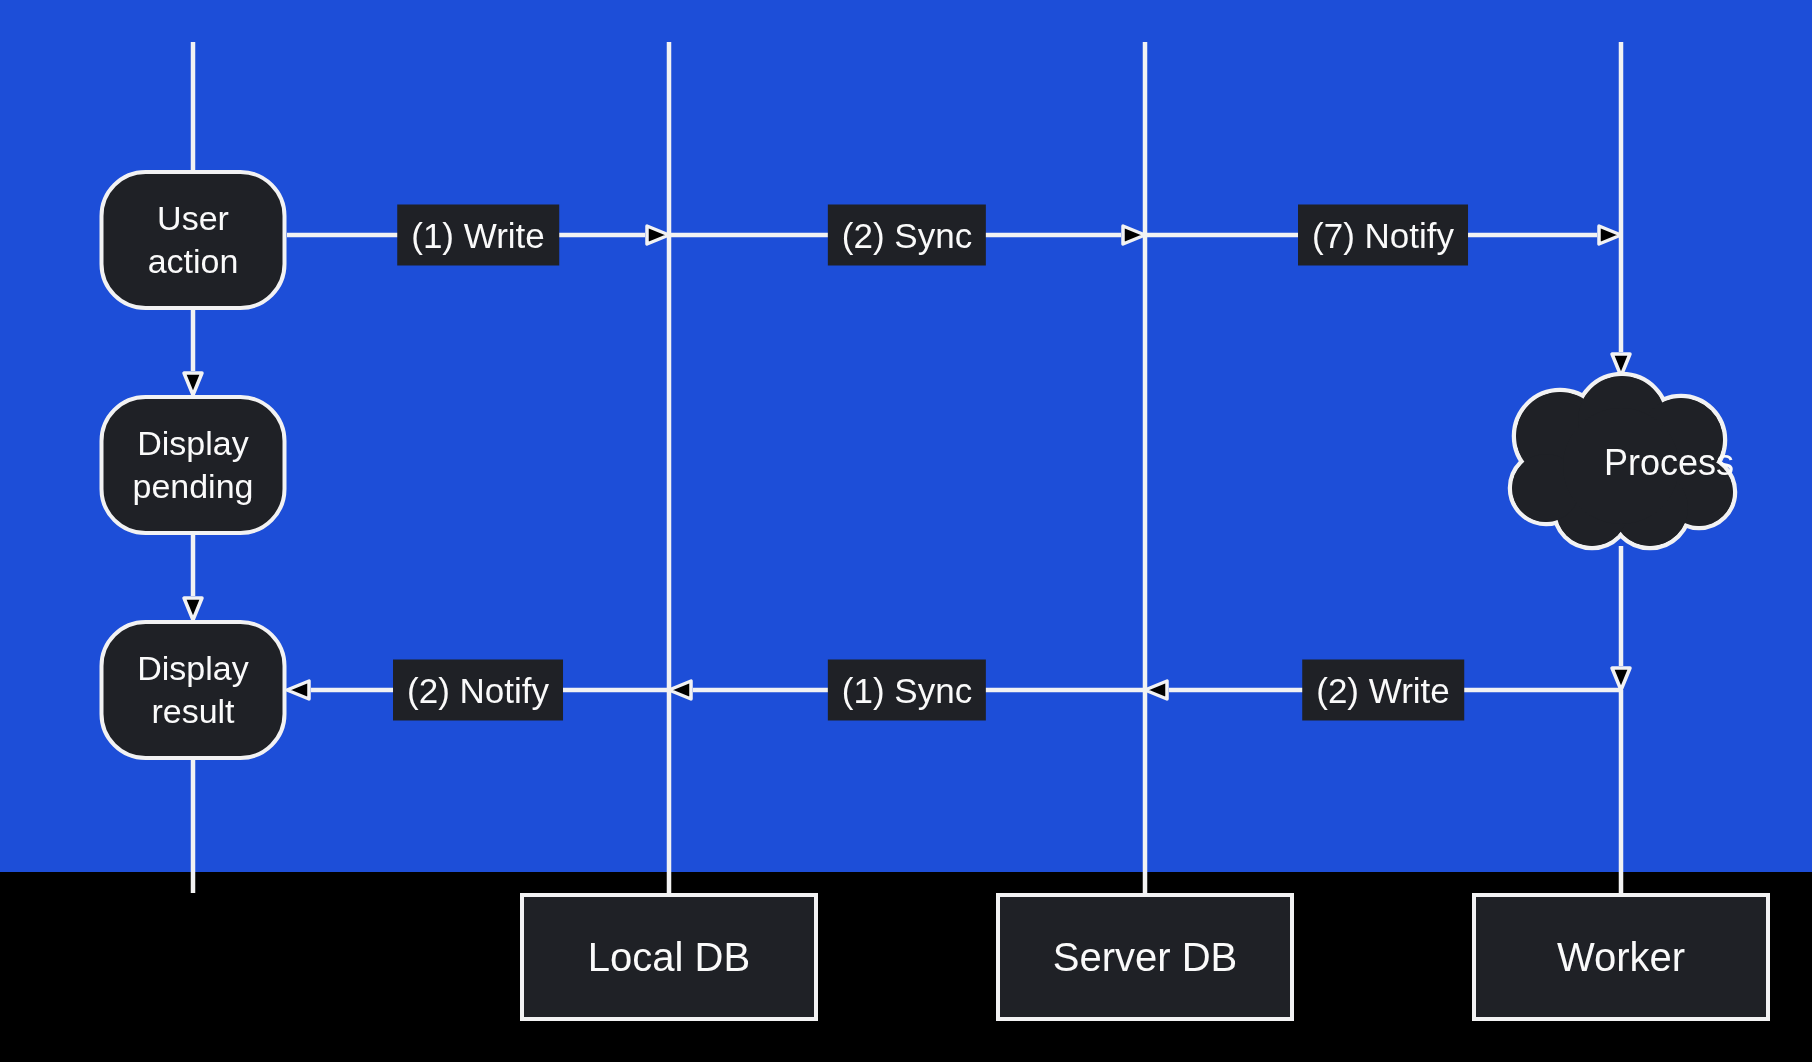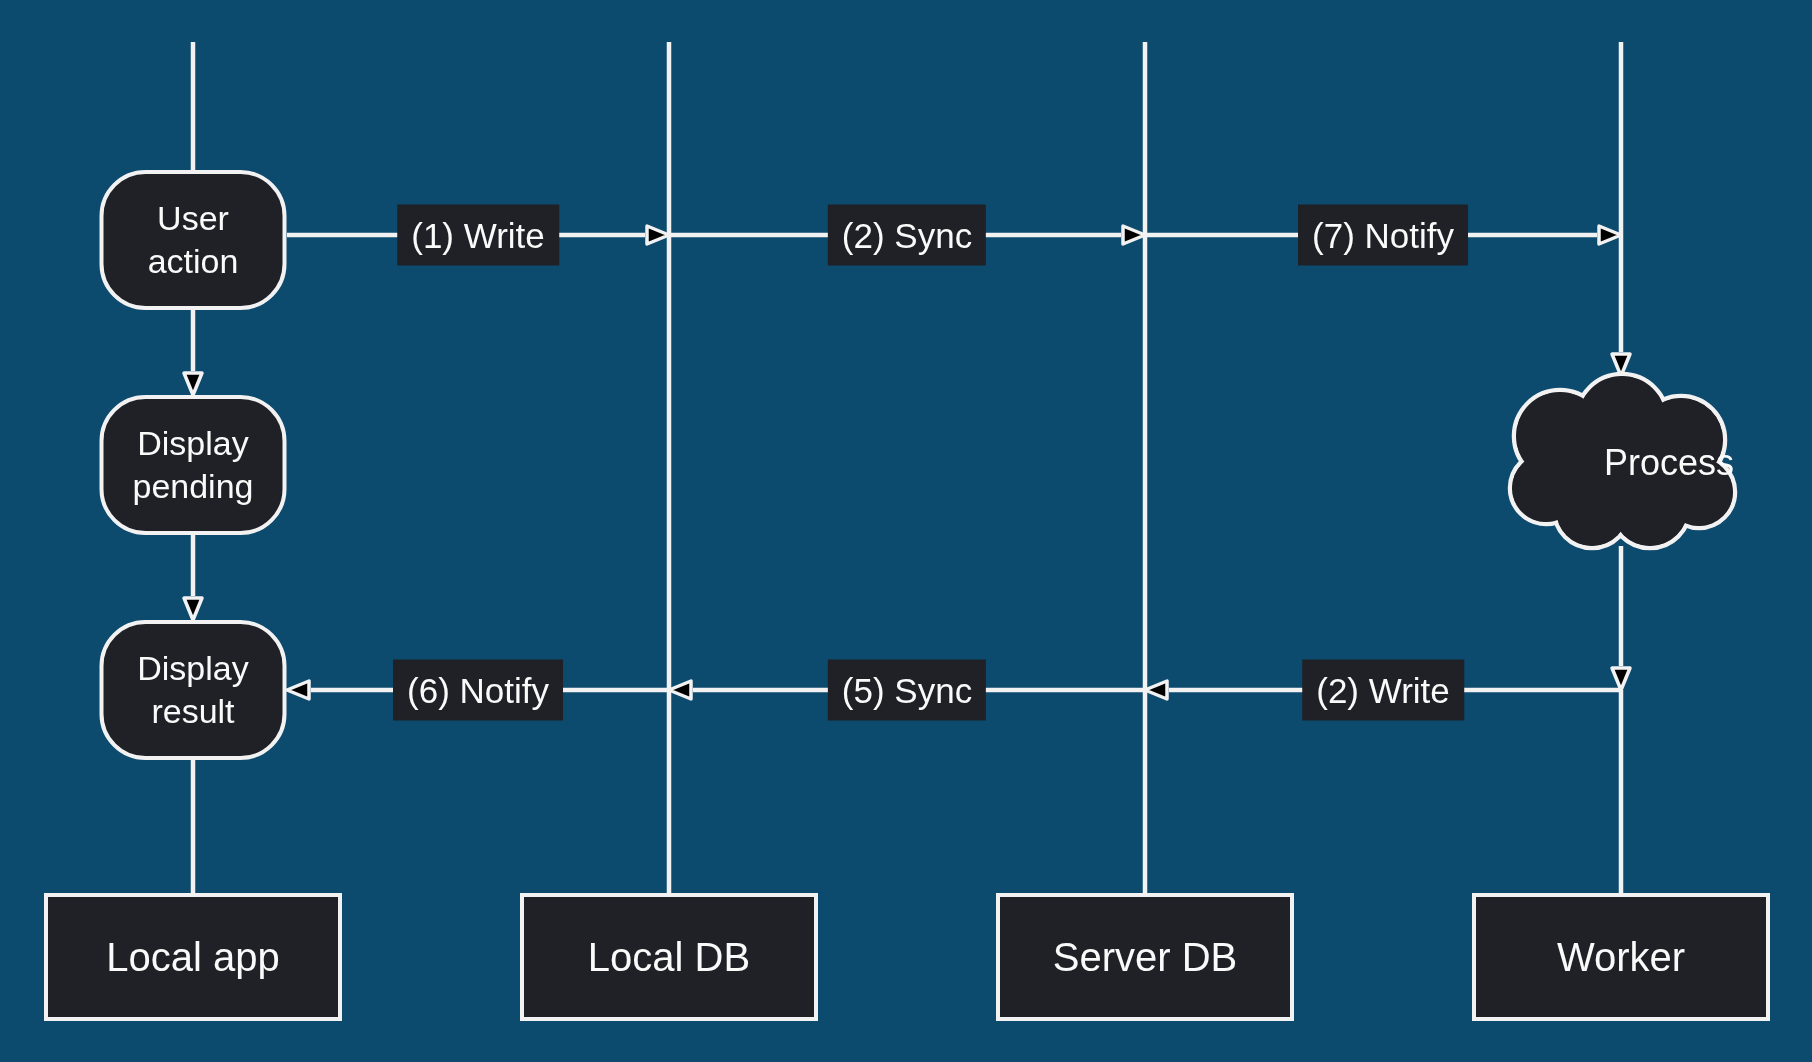--- a/index.html
+++ b/index.html
@@ -1,18 +1,18 @@
 <!DOCTYPE html>
 <html><head>
 <meta charset="utf-8">
 <style>
   html,body{margin:0;padding:0;background:#000;}
   body{width:1812px;height:1062px;overflow:hidden;
        font-family:"Liberation Sans","DejaVu Sans",sans-serif;}
-  .canvas{position:relative;width:1812px;height:1062px;background:#0c4a6e;}
+  .canvas{position:relative;width:1812px;height:872px;background:#1d4ed8;}
   svg.wires{position:absolute;left:0;top:0;}
 
   .node{
     position:absolute;transform:translate(-50%,-50%);
     width:187px;height:140px;box-sizing:border-box;
     background:#1f2126;border:4px solid #f2f2f3;border-radius:46px;
     display:flex;align-items:center;justify-content:center;
     color:#fafafa;font-size:34px;line-height:1.26;text-align:center;
     white-space:pre-line;
   }
@@ -100,21 +100,20 @@
   <div class="node" style="left:193px;top:690px">Display
 result</div>
 
   <div class="cloud-label" style="left:1621px;top:463px">Process</div>
 
   <div class="chip" style="left:478px;top:235px">(1) Write</div>
   <div class="chip" style="left:907px;top:235px">(2) Sync</div>
   <div class="chip" style="left:1383px;top:235px">(7) Notify</div>
 
   <div class="chip" style="left:1383px;top:690px">(2) Write</div>
-  <div class="chip" style="left:907px;top:690px">(5) Sync</div>
-  <div class="chip" style="left:478px;top:690px">(6) Notify</div>
+  <div class="chip" style="left:907px;top:690px">(1) Sync</div>
+  <div class="chip" style="left:478px;top:690px">(2) Notify</div>
 
-  <div class="lane-box" style="left:193px;top:957px">Local app</div>
   <div class="lane-box" style="left:669px;top:957px">Local DB</div>
   <div class="lane-box" style="left:1145px;top:957px">Server DB</div>
   <div class="lane-box" style="left:1621px;top:957px">Worker</div>
 
 </div>
 
 </body></html>

